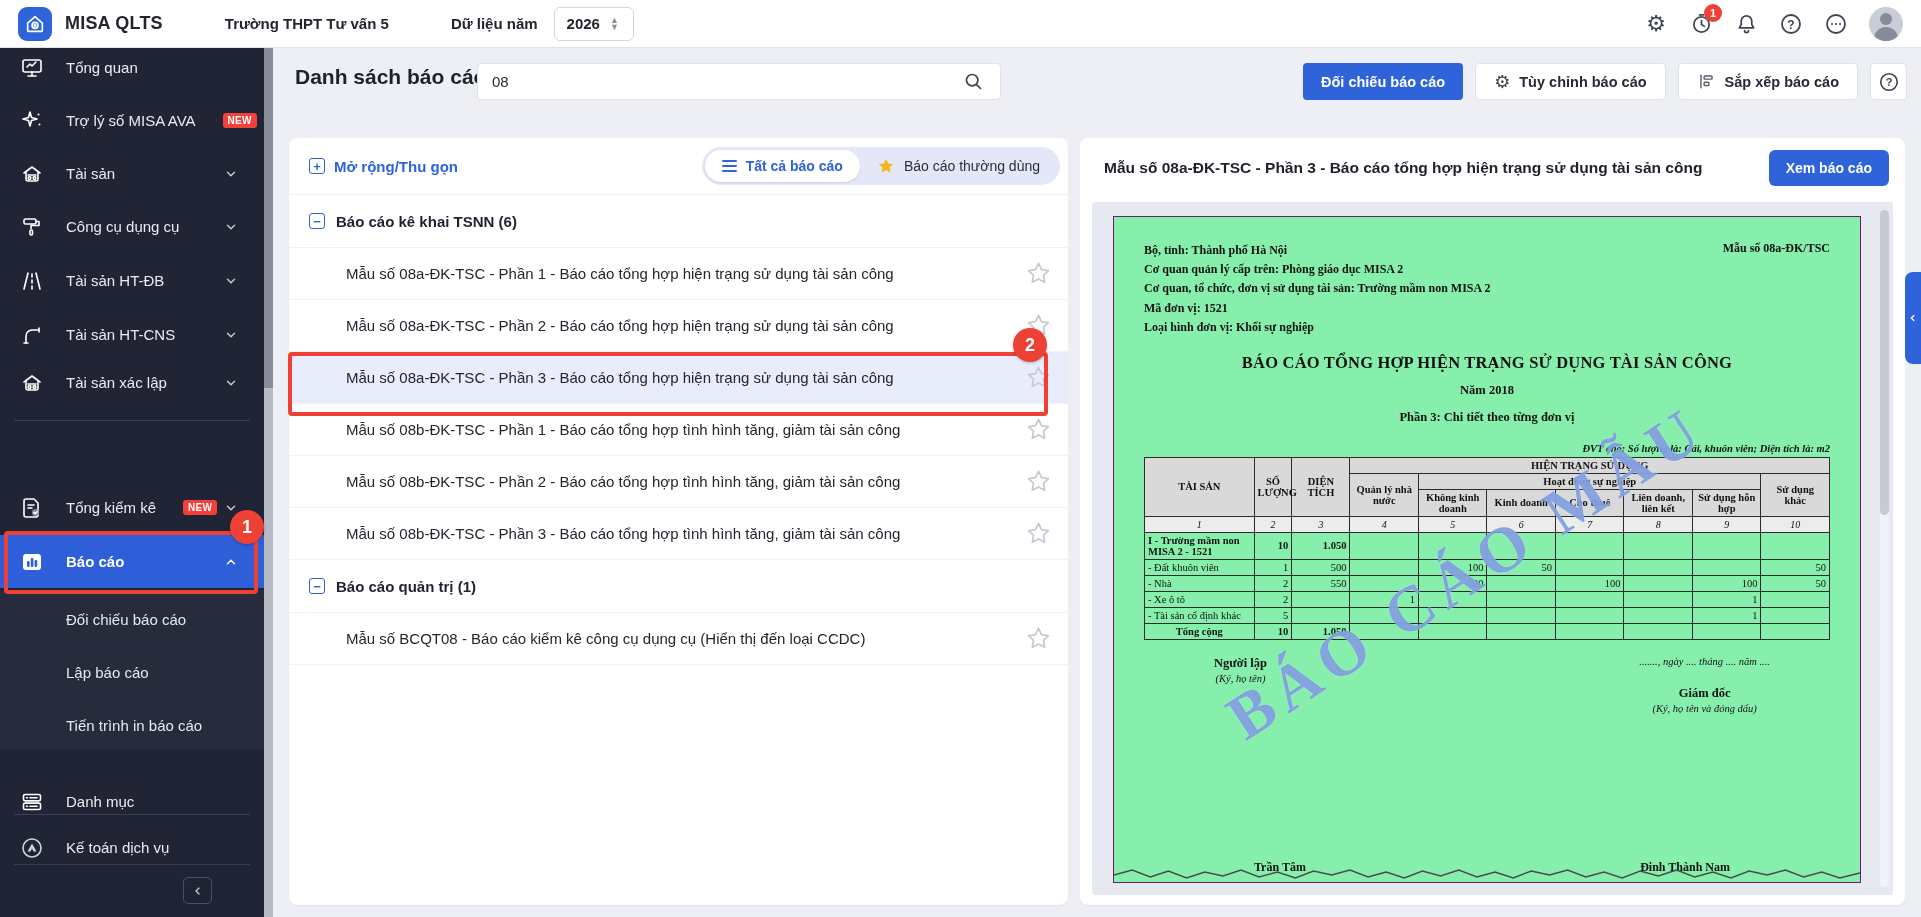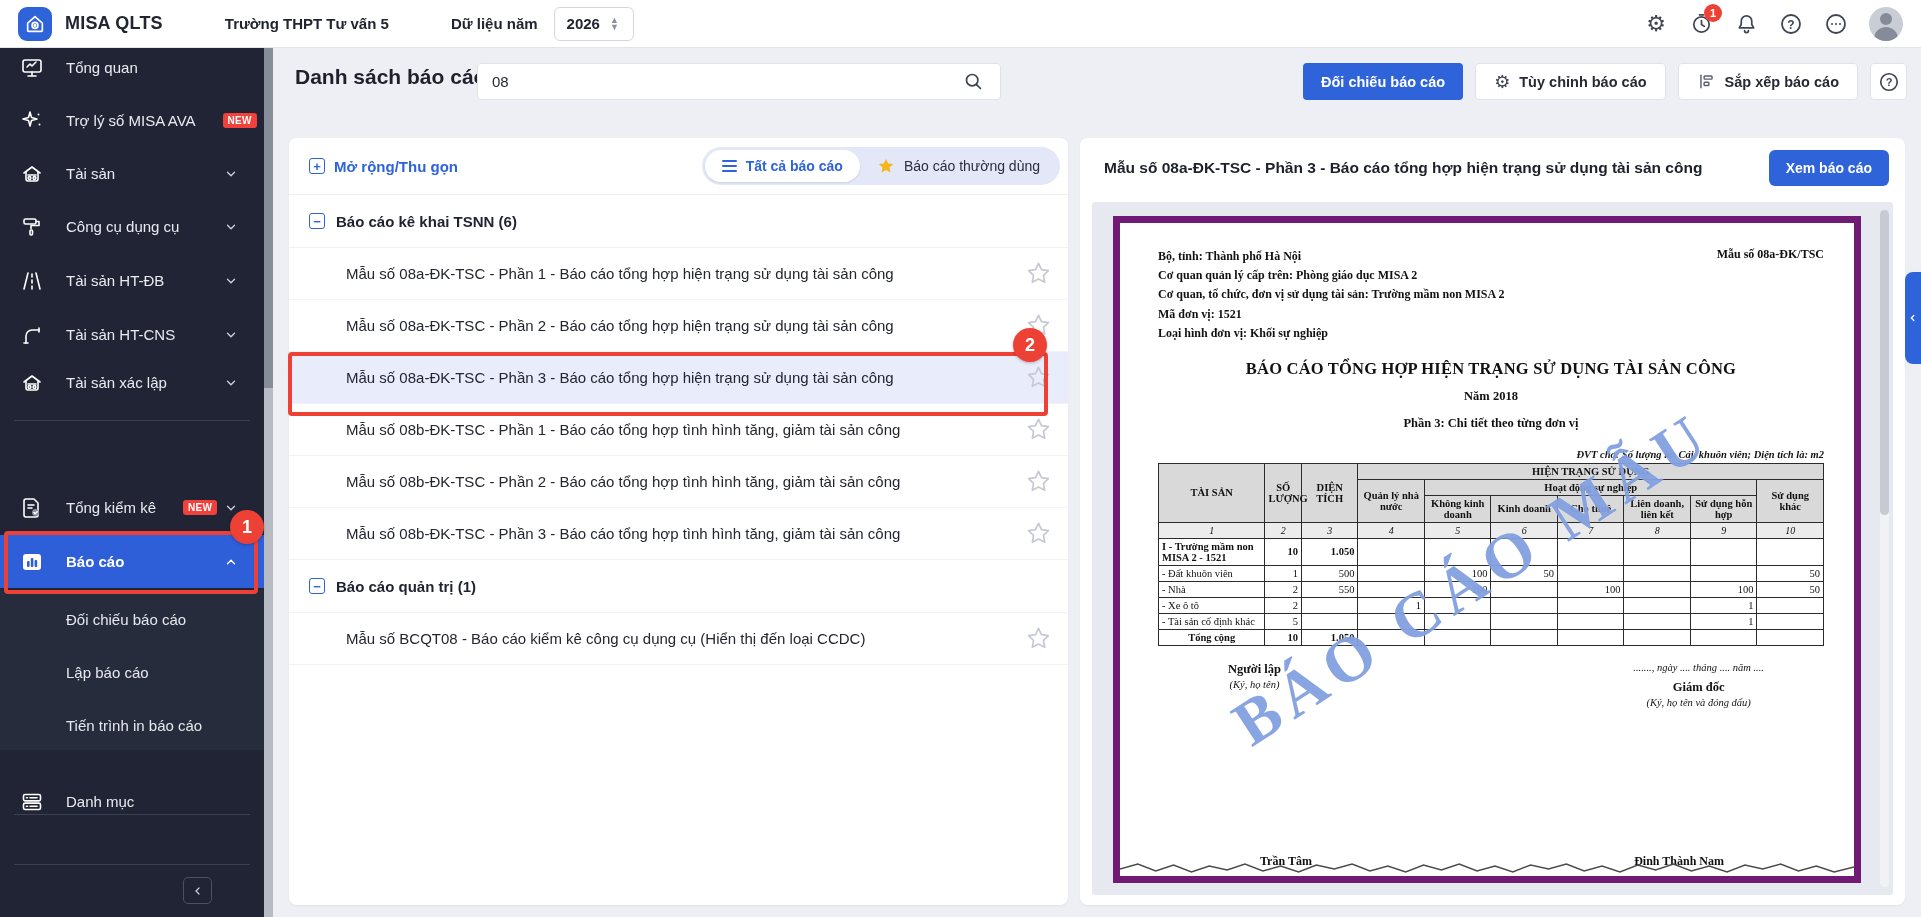--- a/index.html
+++ b/index.html
@@ -83,43 +83,43 @@
   .right-card { position:absolute; top:90px; left:807px; width:825px; bottom:12px; background:#fff; border-radius:8px;
                 box-shadow:0 1px 2px rgba(20,24,40,.05); }
   .preview-header { height:60px; display:flex; align-items:center; padding:0 16px 0 24px; }
   .preview-title { font-size:15.5px; font-weight:bold; color:#1e212b; flex:1; padding-right:14px; }
   .view-btn { height:36px; background:#2e63d9; color:#fff; border-radius:6px; font-size:14px; font-weight:bold;
               display:flex; align-items:center; padding:0 17px; cursor:pointer; flex:0 0 auto; }
   .preview-area { position:absolute; top:64px; left:12px; right:12px; bottom:10px; background:#e7e9f1; border-radius:3px; }
   .preview-scrollbar { position:absolute; top:8px; right:4px; width:9px; bottom:8px; background:#f1f2f6; border-radius:5px; }
   .preview-scroll-thumb { position:absolute; top:0; left:0; width:9px; height:45%; background:#c7cad2; border-radius:5px; }
 
-  .doc-page { position:absolute; top:14px; left:21px; right:32px; bottom:12px; background:#ffffff; border:7px solid #701a75;
-              font-family:"Liberation Serif","DejaVu Serif",serif; color:#111; padding:24px 30px 0 38px; overflow:hidden; }
+  .doc-page { position:absolute; top:14px; left:21px; right:32px; bottom:12px; background:#86efac; border:1px solid #701a75;
+              font-family:"Liberation Serif","DejaVu Serif",serif; color:#111; padding:24px 30px 0 30px; overflow:hidden; }
   .doc-top { display:flex; justify-content:space-between; }
   .doc-meta p { font-size:12px; font-weight:bold; line-height:1.6; }
   .doc-formno { font-size:12px; font-weight:bold; }
   .doc-title { text-align:center; font-size:16.5px; font-weight:bold; margin-top:16px; letter-spacing:.2px; }
   .doc-year { text-align:center; font-size:12.5px; font-weight:bold; margin-top:10px; }
   .doc-part { text-align:center; font-size:12.5px; font-weight:bold; margin-top:12px; }
   .doc-unit { text-align:right; font-size:10.5px; font-weight:bold; font-style:italic; margin-top:18px; }
   table.doc-table { width:100%; border-collapse:collapse; table-layout:fixed; margin-top:3px; }
   .doc-table th, .doc-table td { border:1px solid #2b2b2b; font-size:10.5px; padding:2px 3px; }
   .doc-table th { background:#d9d9d9; text-align:center; font-weight:bold; vertical-align:middle; }
   .doc-table td { height:16px; vertical-align:middle; }
   .num-row td { background:#ececec; text-align:center; font-style:italic; font-size:10px; }
   .cell-name { text-align:left; }
   .cell-val { text-align:right; }
   .row-bold td { font-weight:bold; }
   .row-total td:first-child { text-align:center; }
   .sign-row { display:flex; justify-content:space-between; margin-top:16px; padding:0 60px 0 70px; }
   .sign-block { text-align:center; }
   .sign-title { font-size:12.5px; font-weight:bold; }
   .sign-sub { font-size:10.5px; font-style:italic; margin-top:2px; }
-  .sign-date { font-size:10.5px; font-style:italic; margin-bottom:7px; }
+  .sign-date { font-size:10.5px; font-style:italic; margin-bottom:19px; }
   .sign-name-left { position:absolute; bottom:7px; left:140px; font-size:12px; font-weight:bold; }
   .sign-name-right { position:absolute; bottom:7px; right:130px; font-size:12px; font-weight:bold; }
   .torn-edge { position:absolute; bottom:0; left:0; width:100%; height:16px; }
   .watermark { position:absolute; left:120px; top:470px; font-size:64px; font-weight:bold;
                font-family:"Liberation Serif","DejaVu Serif",serif; color:rgba(38,90,200,.55);
                letter-spacing:8px; white-space:nowrap; transform:rotate(-33deg); transform-origin:left center;
                text-shadow:0 0 1px rgba(255,255,255,.9); pointer-events:none; }
 
   
   .ann-box { position:absolute; border:4px solid #ee4136; border-radius:4px; z-index:40; pointer-events:none; }
@@ -357,20 +357,29 @@
           <rect x="3.5" y="4.5" width="17" height="6.4" rx="1.6"></rect>
             <rect x="3.5" y="13.1" width="17" height="6.4" rx="1.6"></rect>
           <path d="M6.5 7.7 h1 M10 7.7 h7 M6.5 16.3 h1 M10 16.3 h7"></path>
         </svg>
         </span>
       <span class="side-label">Danh mục</span>
     </div>
 
     <div class="side-divider" style="top:766px"></div>
 
+    <div class="side-row" style="top:773px">
+      <span class="s-icon">
+        <svg width="24" height="24" viewBox="0 0 24 24" fill="none" stroke="#cfd3dd" stroke-width="1.6" stroke-linejoin="round">
+          <circle cx="12" cy="12" r="9"></circle>
+            <path d="M7.5 15.5 L12 7.5 L16.5 15.5 H13.5 L12 12.5 L10.5 15.5 Z" fill="#cfd3dd" stroke="none"></path>
+        </svg>
+        </span>
+      <span class="side-label">Kế toán dịch vụ</span>
+    </div>
 
     <div class="side-divider" style="top:816px"></div>
     <div class="collapse-btn">
       <svg width="12" height="12" viewBox="0 0 24 24" fill="none" stroke="currentColor" stroke-width="2.4" stroke-linecap="round">
           <path d="M14 6 l-6 6 6 6"></path>
         </svg>
     </div>
   </div>
 
   <div class="side-scrollbar">

